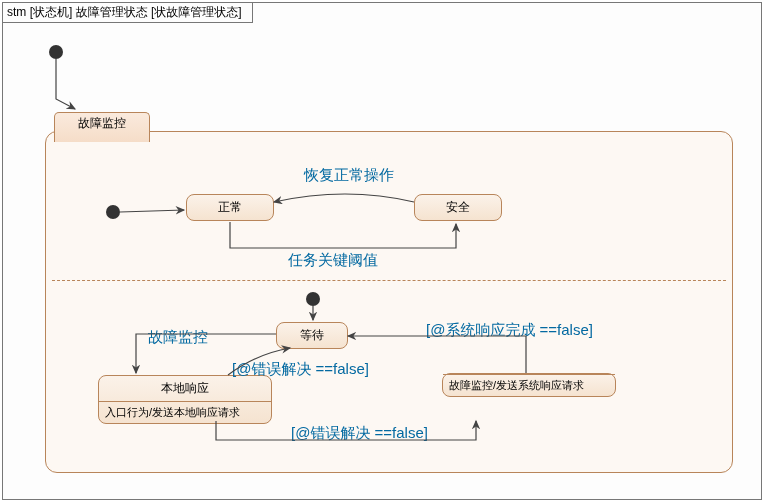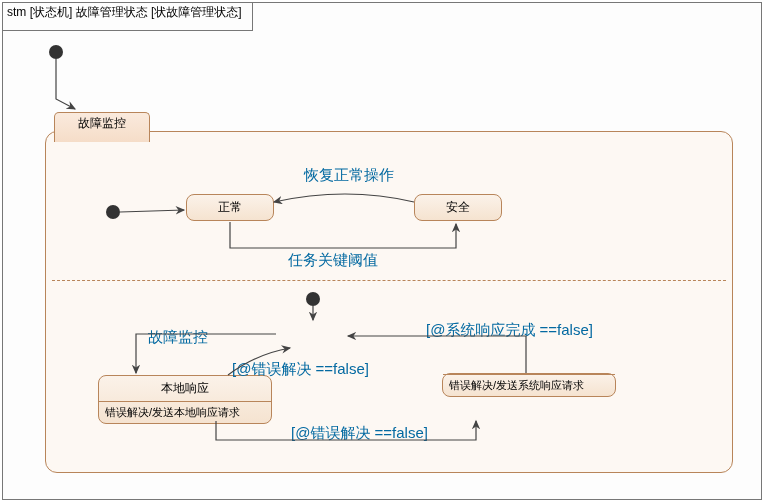--- a/index.html
+++ b/index.html
@@ -21,21 +21,21 @@
     border: 1px solid #777;
     background: #fdfdfd;
   }
   .frame-title {
     position: absolute;
     left: 0;
     top: 0;
     border: 1px solid #777;
     border-top: none;
     border-left: none;
-    padding: 1px 10px 9px 4px;
+    padding: 1px 10px 1px 4px;
     font-size: 12px;
     background: #fdfdfd;
     z-index: 5;
   }
   .frame-title::after {
     content: "";
   }
   .initial-dot {
     width: 14px;
     height: 14px;
@@ -125,30 +125,33 @@
 
     <div class="state" style="left:368px; top:62px; width:86px;">
       <div class="state-title">安全</div>
     </div>
 
     <div class="label" style="left:258px; top:34px;">恢复正常操作</div>
     <div class="label" style="left:242px; top:119px;">任务关键阈值</div>
 
     <div class="initial-dot" style="left:260px; top:160px;"></div>
 
+    <div class="state" style="left:230px; top:190px; width:70px;">
+      <div class="state-title">等待</div>
+    </div>
 
     <div class="state" style="left:52px; top:243px; width:172px;">
       <div class="state-title">本地响应</div>
       <div class="state-divider"></div>
-      <div class="state-entry">错误解决/发送本地响应请求</div>
+      <div class="state-entry">入口行为/发送本地响应请求</div>
     </div>
 
     <div class="state" style="left:396px; top:241px; width:172px;">
       <div class="state-divider"></div>
-      <div class="state-entry">错误解决/发送系统响应请求</div>
+      <div class="state-entry">故障监控/发送系统响应请求</div>
     </div>
 
     <div class="label" style="left:102px; top:196px;">故障监控</div>
     <div class="label" style="left:186px; top:228px;">[@错误解决 ==false]</div>
     <div class="label" style="left:220px; top:292px;padding-left:25px;">[@错误解决 ==false]</div>
     <div class="label" style="left:380px; top:189px;">[@系统响应完成 ==false]</div>
 
     <svg class="arrows">
       <defs>
         <marker id="ah" markerWidth="9" markerHeight="9" refX="7" refY="3.5" orient="auto">

